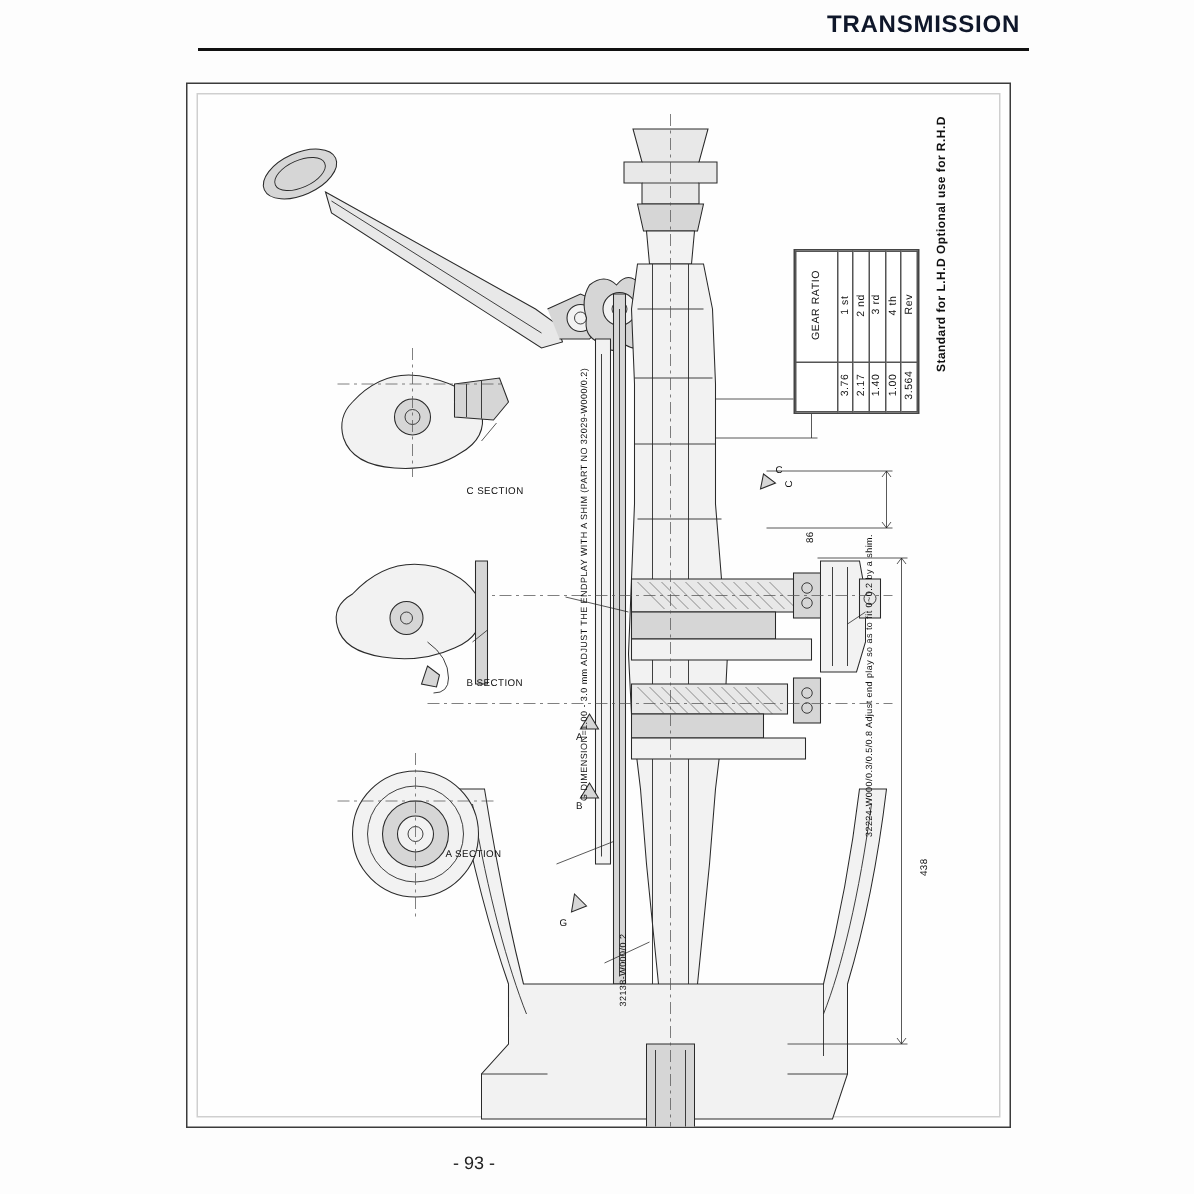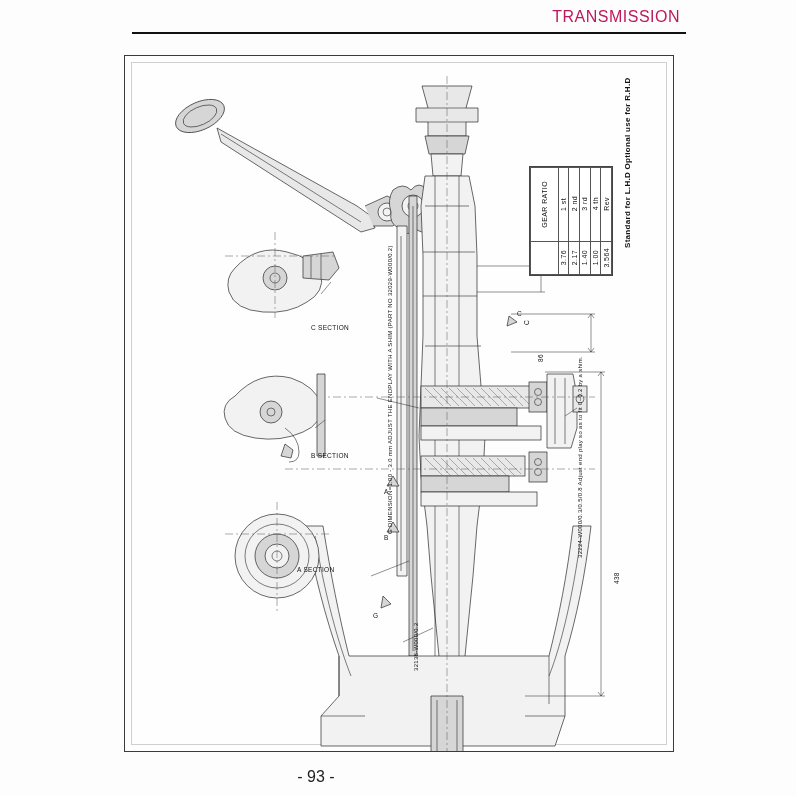--- a/index.html
+++ b/index.html
@@ -28,23 +28,23 @@
     left: 120px;
     top: 8px;
     width: 560px;
     height: 30px;
   }
   #header-title {
     position: absolute;
     right: 0;
     top: 0;
     font-size: 16px;
-    font-weight: normal;
+    font-weight: bold;
     letter-spacing: 0.5px;
-    color: #be185d;
+    color: #0f172a;
     font-family: "Liberation Sans", sans-serif;
   }
   #header-rule {
     position: absolute;
     left: 12px;
     right: -6px;
     top: 24px;
     border-bottom: 2px solid #111;
   }
 
@@ -64,21 +64,21 @@
     border: 1px solid #cfcfcf;
   }
 
   
   #footer {
     position: absolute;
     left: 0;
     top: 768px;
     width: 632px;
     text-align: center;
-    font-size: 16px;
+    font-size: 12px;
     color: #222;
   }
 
   
   #ratio-table {
     position: absolute;
     left: 404px;
     top: 110px;
     width: 82px;
     height: 108px;

